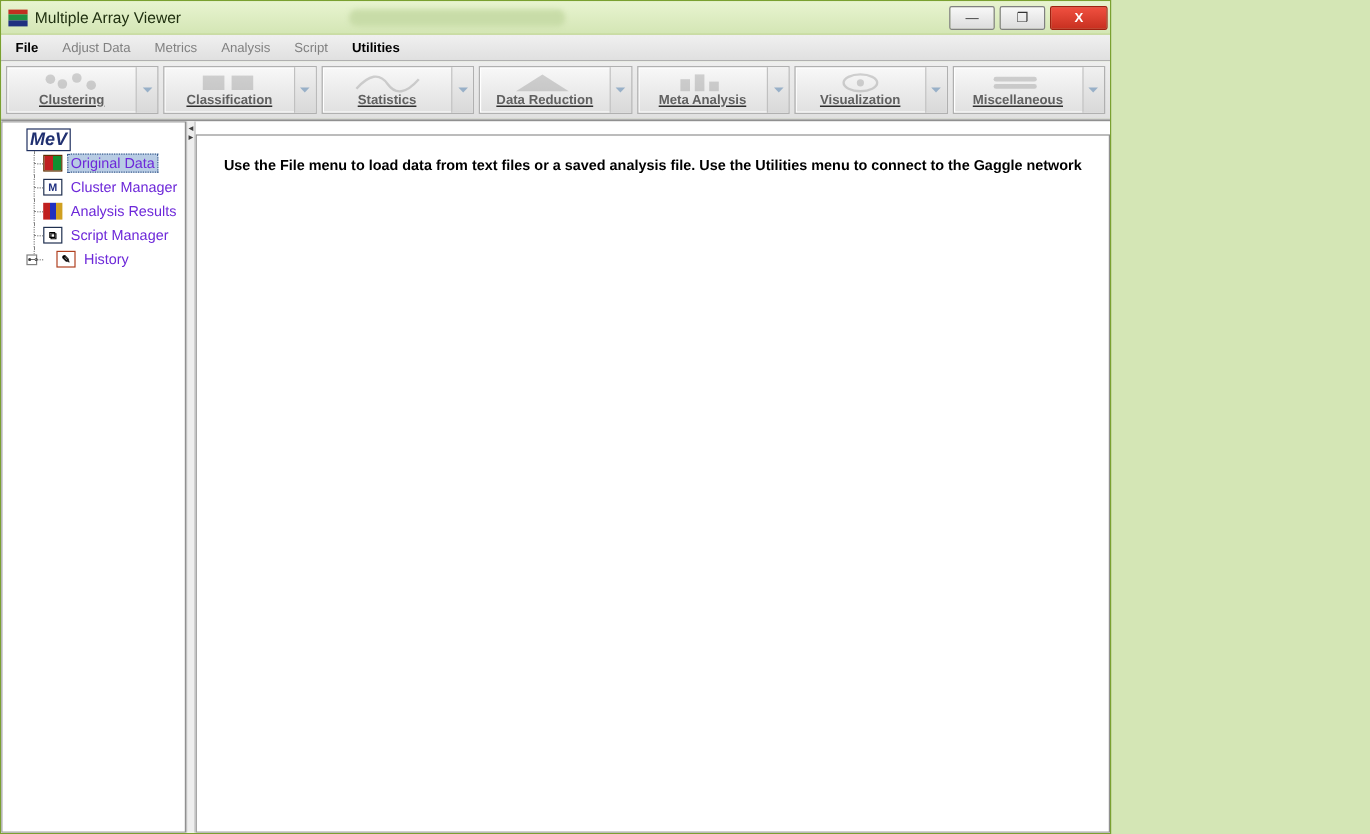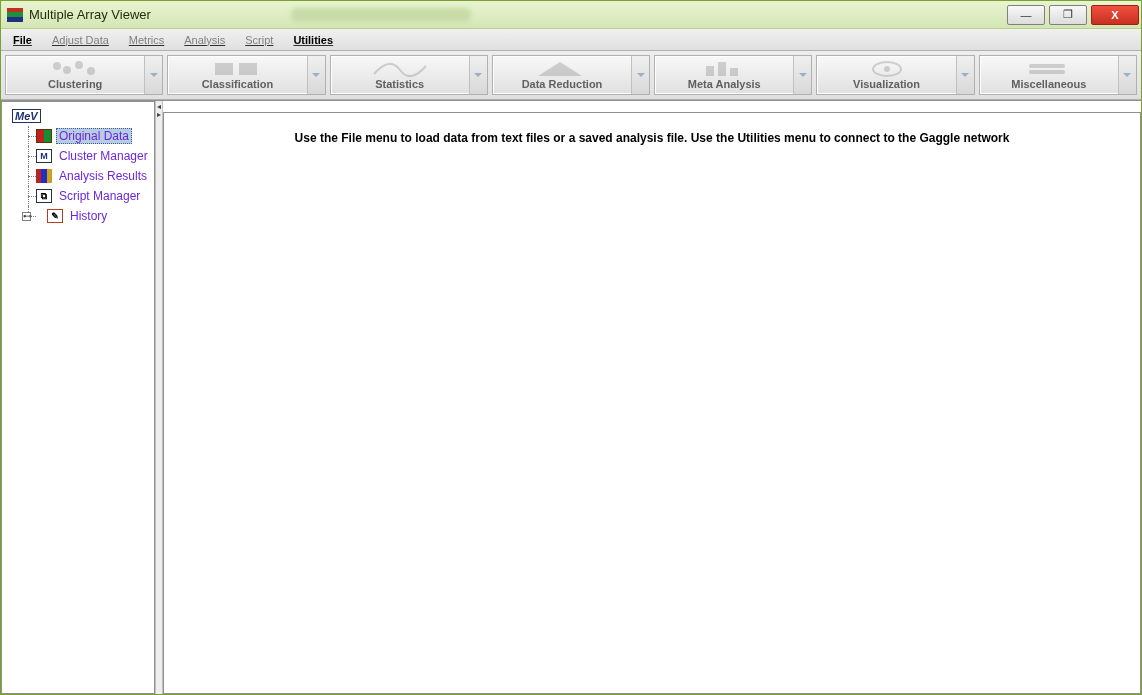--- a/index.html
+++ b/index.html
@@ -5,21 +5,21 @@
   * { box-sizing: border-box; }
   html, body {
     margin: 0; padding: 0;
     width: 1142px; height: 695px;
     font-family: Tahoma, Arial, sans-serif;
     font-size: 11px;
     background: #d4e6b5;
     overflow: hidden;
   }
   .window {
-    width: 1142px; height: 695px;
+    width: 926px; height: 695px;
     background: linear-gradient(#e0f0c0 0%, #d0e4a8 100%);
     display: flex; flex-direction: column;
     border: 1px solid #7aa030;
   }
   .titlebar {
     height: 28px;
     background: linear-gradient(#e8f4d0, #d4e6b5);
     display: flex; align-items: center;
     padding: 0 2px 0 6px;
     border-bottom: 1px solid #b8d088;
@@ -60,41 +60,41 @@
     font-weight:bold;
   }
   .menubar {
     height: 22px;
     background: linear-gradient(#f0f0f0,#e0e0e0);
     display:flex; align-items:center;
     padding: 0 4px;
     border-bottom: 1px solid #b0b0b0;
     gap: 4px;
     color:#303030;
-    text-decoration:underline;
   }
   .menu-item {
     padding: 2px 8px;
     color: #808080;
   }
   .menu-item.enabled { color: #000; font-weight:bold; }
   .toolbar {
     display:flex;
     gap: 4px;
     padding: 4px;
     background: linear-gradient(#eeeeee,#e0e0e0);
     border-bottom:1px solid #b0b0b0;
   }
   .tool-group {
     flex: 1;
     height: 40px;
     border: 1px solid #b0b0b0;
     background: linear-gradient(#f8f8f8,#e0e0e0);
     display:flex; align-items:stretch;
     box-shadow: inset 0 0 0 1px #fff;
+    text-decoration: underline;
   }
   .tool-main {
     flex:1;
     display:flex; flex-direction:column; align-items:center; justify-content:center;
     position:relative;
   }
   .tool-icon {
     width: 60px; height: 18px;
     opacity: .35;
     display:flex; align-items:center; justify-content:center;
@@ -135,22 +135,22 @@
   .tree {
     padding: 4px 2px;
   }
   .root-icon {
     display:inline-block;
     border:1px solid #203060;
     padding: 0 2px;
     font-style: italic;
     color:#203070;
     font-weight:bold;
-    font-size:11px;
-    margin-left:2px;
+    font-size:15px;
+    margin-left:12px;
   }
   .tree-node {
     display:flex; align-items:center;
     height: 20px;
     padding-left: 6px;
     white-space:nowrap;
   }
   .tree-node.child { padding-left: 20px; }
   .tree-node .connector {
     width: 12px; height: 20px;

